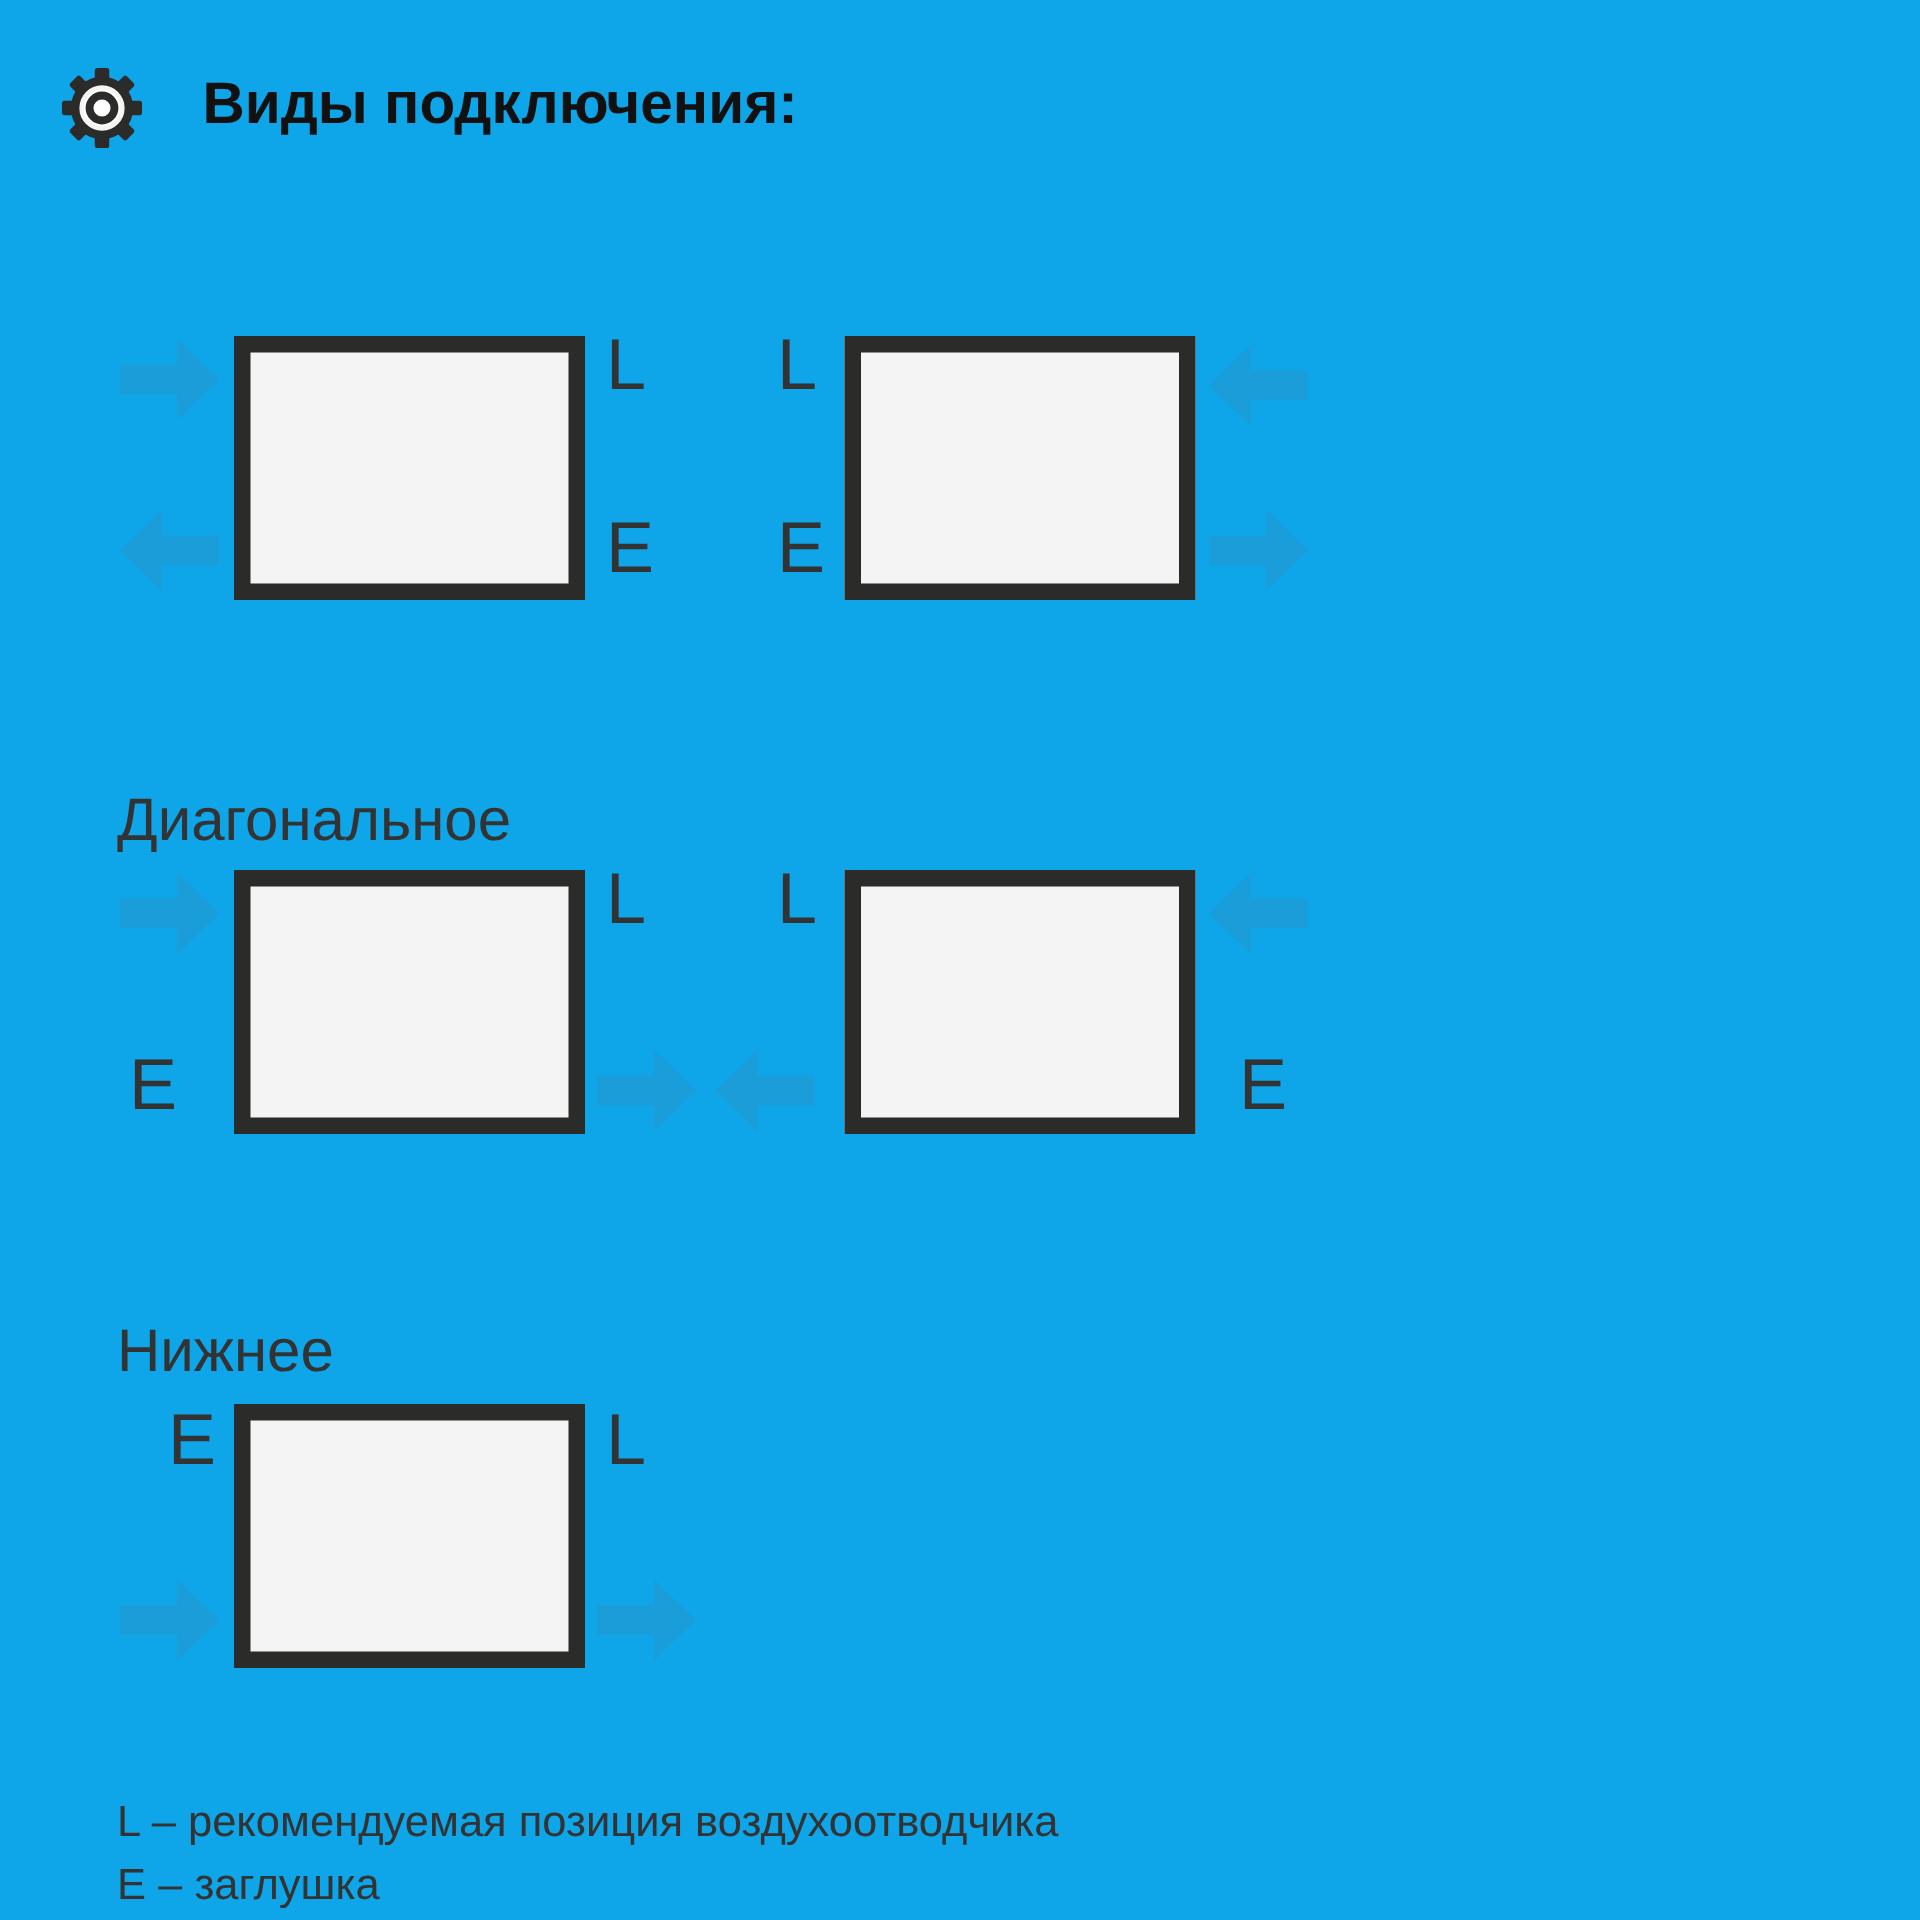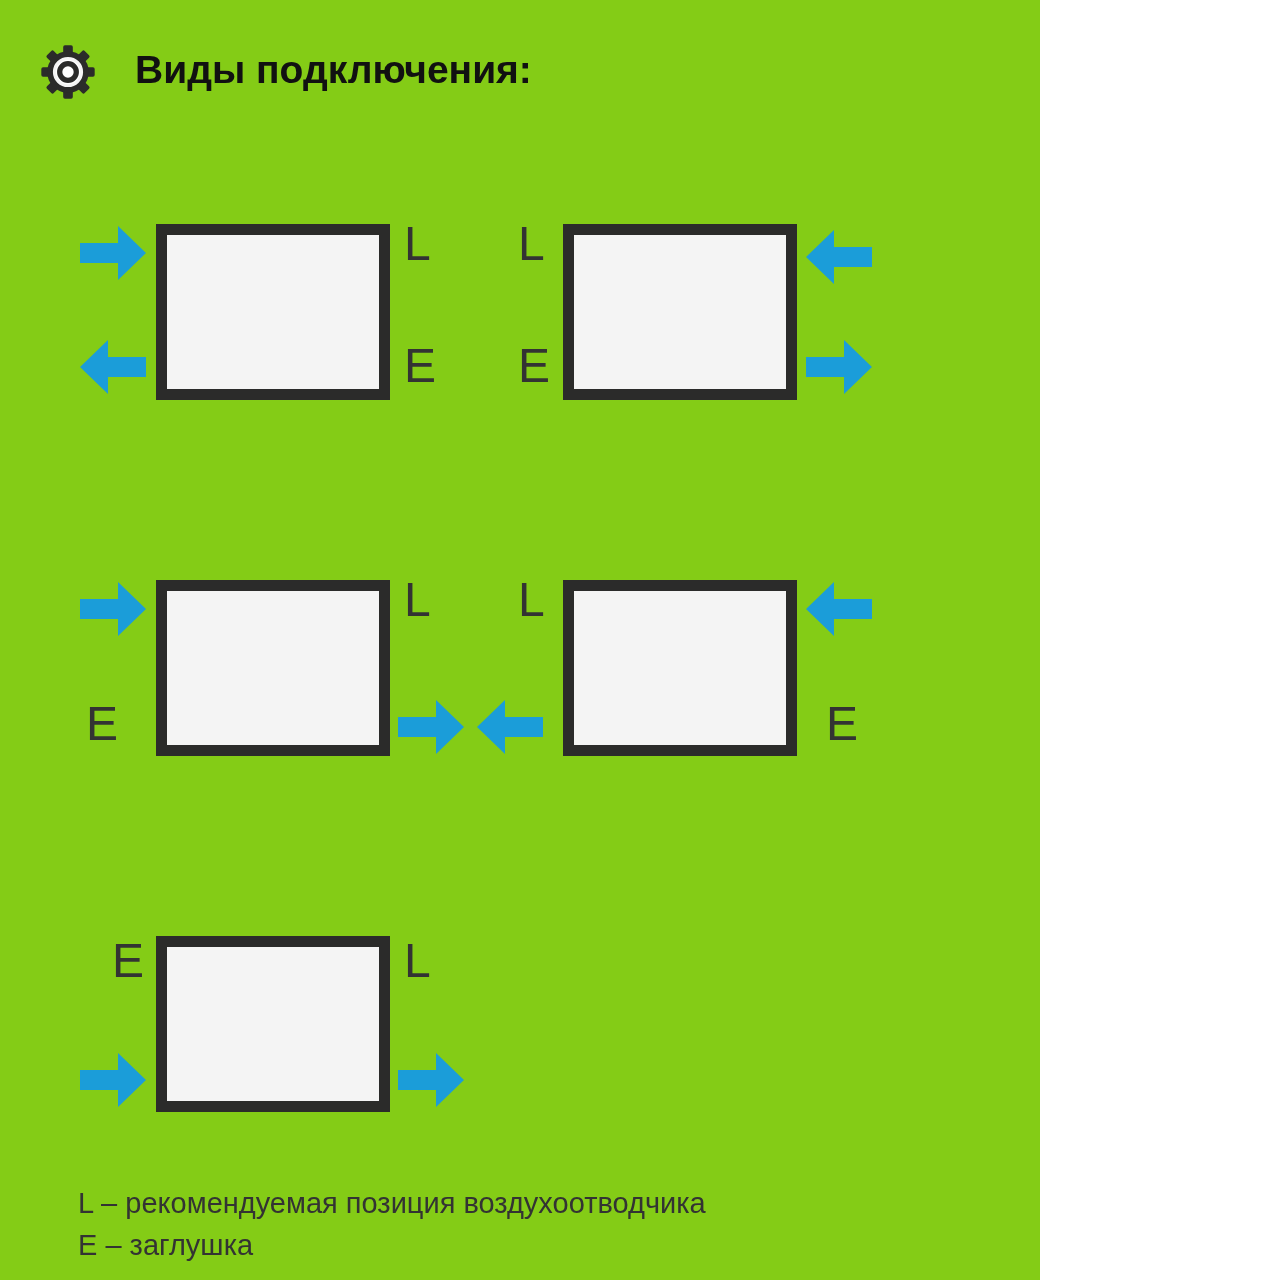--- a/index.html
+++ b/index.html
@@ -1,17 +1,17 @@
 <!DOCTYPE html>
 <html><head>
 <meta charset="utf-8">
 <style>
   html,body{margin:0;padding:0;background:#ffffff;}
   .canvas{
-    position:relative;width:1040px;height:1280px;background:#84cc16;overflow:hidden;
+    position:relative;width:1280px;height:1280px;background:#0ea5e9;overflow:hidden;
     font-family:"Liberation Sans","DejaVu Sans",sans-serif;
   }
   .header-title{
     position:absolute;left:135px;top:48px;
     font-size:39px;font-weight:700;color:#111111;line-height:44px;
   }
   .gear{position:absolute;left:40px;top:44px;width:56px;height:56px;}
   .sec-title{
     position:absolute;left:78px;
     font-size:40px;font-weight:400;color:#333333;line-height:46px;
@@ -20,21 +20,21 @@
     position:absolute;width:234px;height:176px;
     background:#F4F4F4;border:11px solid #2B2B2A;box-sizing:border-box;
   }
   .port{
     position:absolute;font-size:48px;font-weight:400;color:#333333;line-height:48px;
   }
   .arrow{position:absolute;width:66px;height:54px;}
   .arrow.flip{transform:scaleX(-1);}
   .legend-line{
     position:absolute;left:78px;
-    font-size:29px;font-weight:400;color:#333333;line-height:34px;
+    font-size:29px;font-weight:400;color:#333333;line-height:34px;margin-top:12px;
   }
 </style>
 </head>
 <body>
 
 <div class="canvas">
 
   <svg class="gear" viewBox="0 0 64 64">
     <g fill="#2B2B2A">
       <rect x="26.5" y="1.5" width="11" height="11" rx="2" transform="rotate(0 32 32)"></rect>
@@ -67,20 +67,21 @@
   <div class="port" style="left:518px;top:220px;">L</div>
   <div class="port" style="left:518px;top:342px;">E</div>
   <div class="rad" style="left:563px;top:224px;"></div>
   <svg class="arrow flip" style="left:806px;top:230px;" viewBox="0 0 66 54">
     <polygon points="0,17 38,17 38,0 66,27 38,54 38,37 0,37" fill="#1B9DD9"></polygon>
   </svg>
   <svg class="arrow" style="left:806px;top:340px;" viewBox="0 0 66 54">
     <polygon points="0,17 38,17 38,0 66,27 38,54 38,37 0,37" fill="#1B9DD9"></polygon>
   </svg>
 
+  <div class="sec-title" style="top:524px;">Диагональное</div>
 
   <svg class="arrow" style="left:80px;top:582px;" viewBox="0 0 66 54">
     <polygon points="0,17 38,17 38,0 66,27 38,54 38,37 0,37" fill="#1B9DD9"></polygon>
   </svg>
   <div class="rad" style="left:156px;top:580px;"></div>
   <div class="port" style="left:404px;top:576px;">L</div>
   <div class="port" style="left:86px;top:700px;">E</div>
   <svg class="arrow" style="left:398px;top:700px;" viewBox="0 0 66 54">
     <polygon points="0,17 38,17 38,0 66,27 38,54 38,37 0,37" fill="#1B9DD9"></polygon>
   </svg>
@@ -88,20 +89,21 @@
   <div class="port" style="left:518px;top:576px;">L</div>
   <div class="rad" style="left:563px;top:580px;"></div>
   <svg class="arrow flip" style="left:806px;top:582px;" viewBox="0 0 66 54">
     <polygon points="0,17 38,17 38,0 66,27 38,54 38,37 0,37" fill="#1B9DD9"></polygon>
   </svg>
   <svg class="arrow flip" style="left:477px;top:700px;" viewBox="0 0 66 54">
     <polygon points="0,17 38,17 38,0 66,27 38,54 38,37 0,37" fill="#1B9DD9"></polygon>
   </svg>
   <div class="port" style="left:826px;top:700px;">E</div>
 
+  <div class="sec-title" style="top:878px;">Нижнее</div>
 
   <div class="port" style="left:112px;top:937px;">E</div>
   <div class="rad" style="left:156px;top:936px;"></div>
   <div class="port" style="left:404px;top:937px;">L</div>
   <svg class="arrow" style="left:80px;top:1053px;" viewBox="0 0 66 54">
     <polygon points="0,17 38,17 38,0 66,27 38,54 38,37 0,37" fill="#1B9DD9"></polygon>
   </svg>
   <svg class="arrow" style="left:398px;top:1053px;" viewBox="0 0 66 54">
     <polygon points="0,17 38,17 38,0 66,27 38,54 38,37 0,37" fill="#1B9DD9"></polygon>
   </svg>

